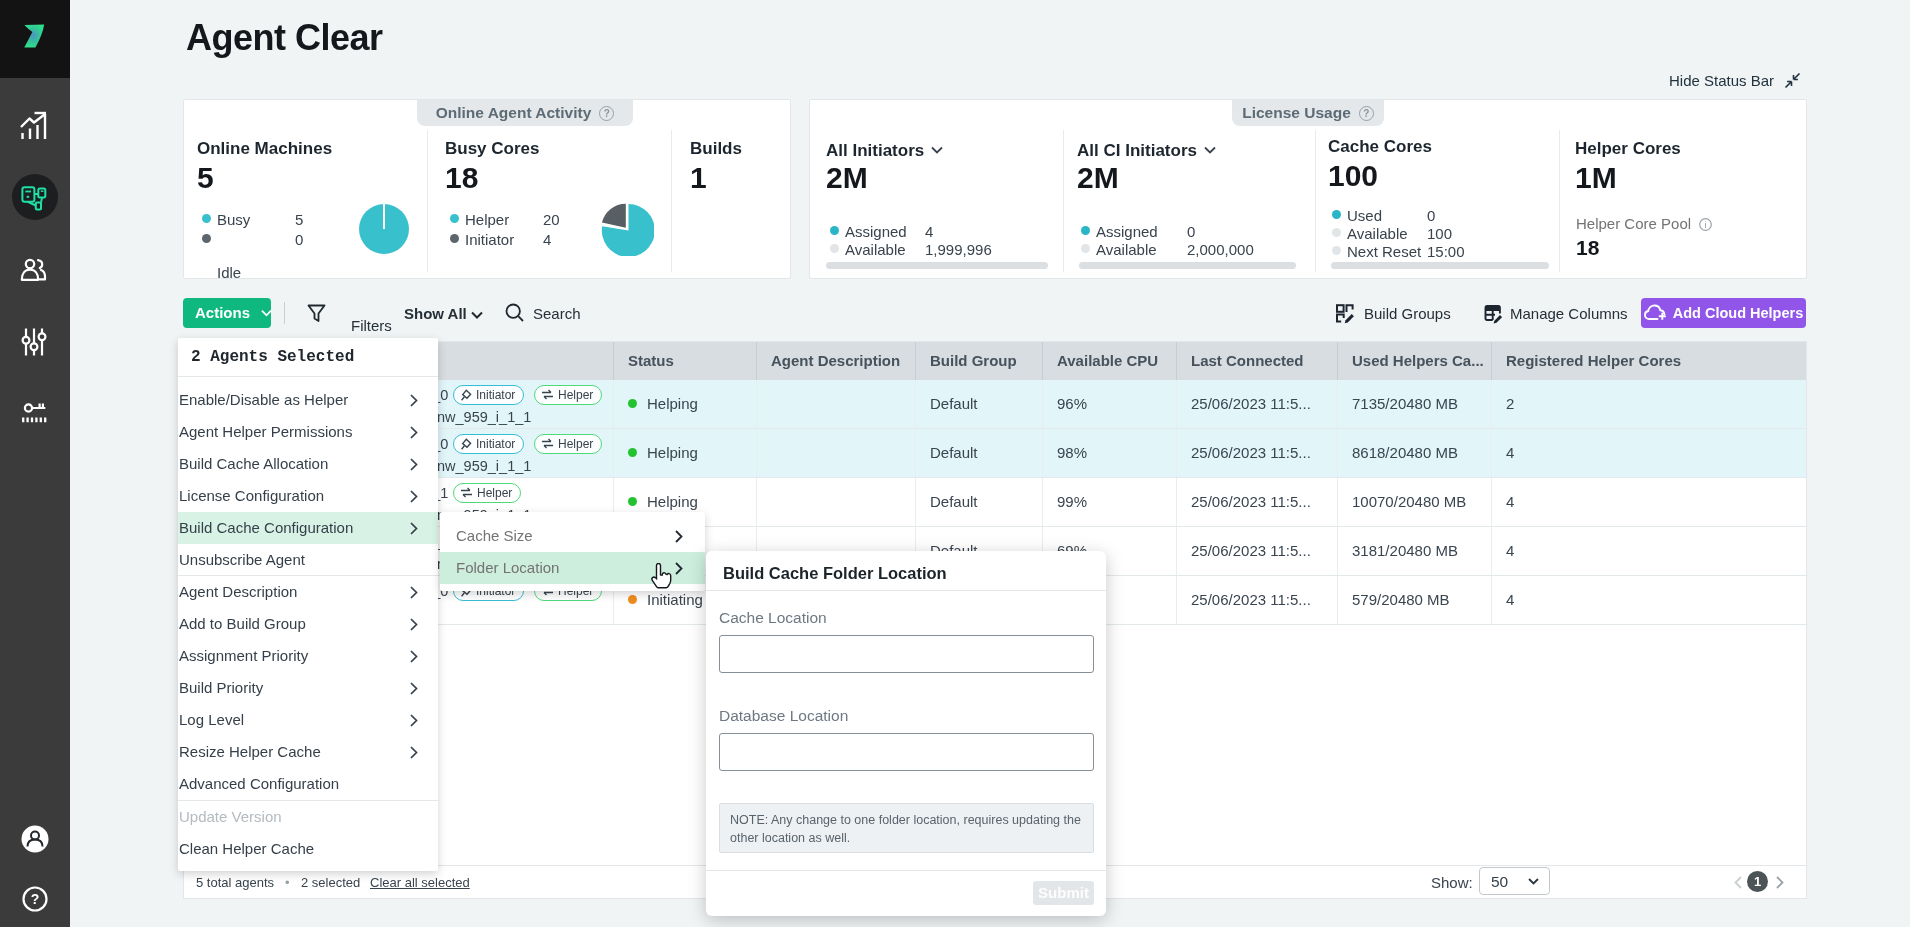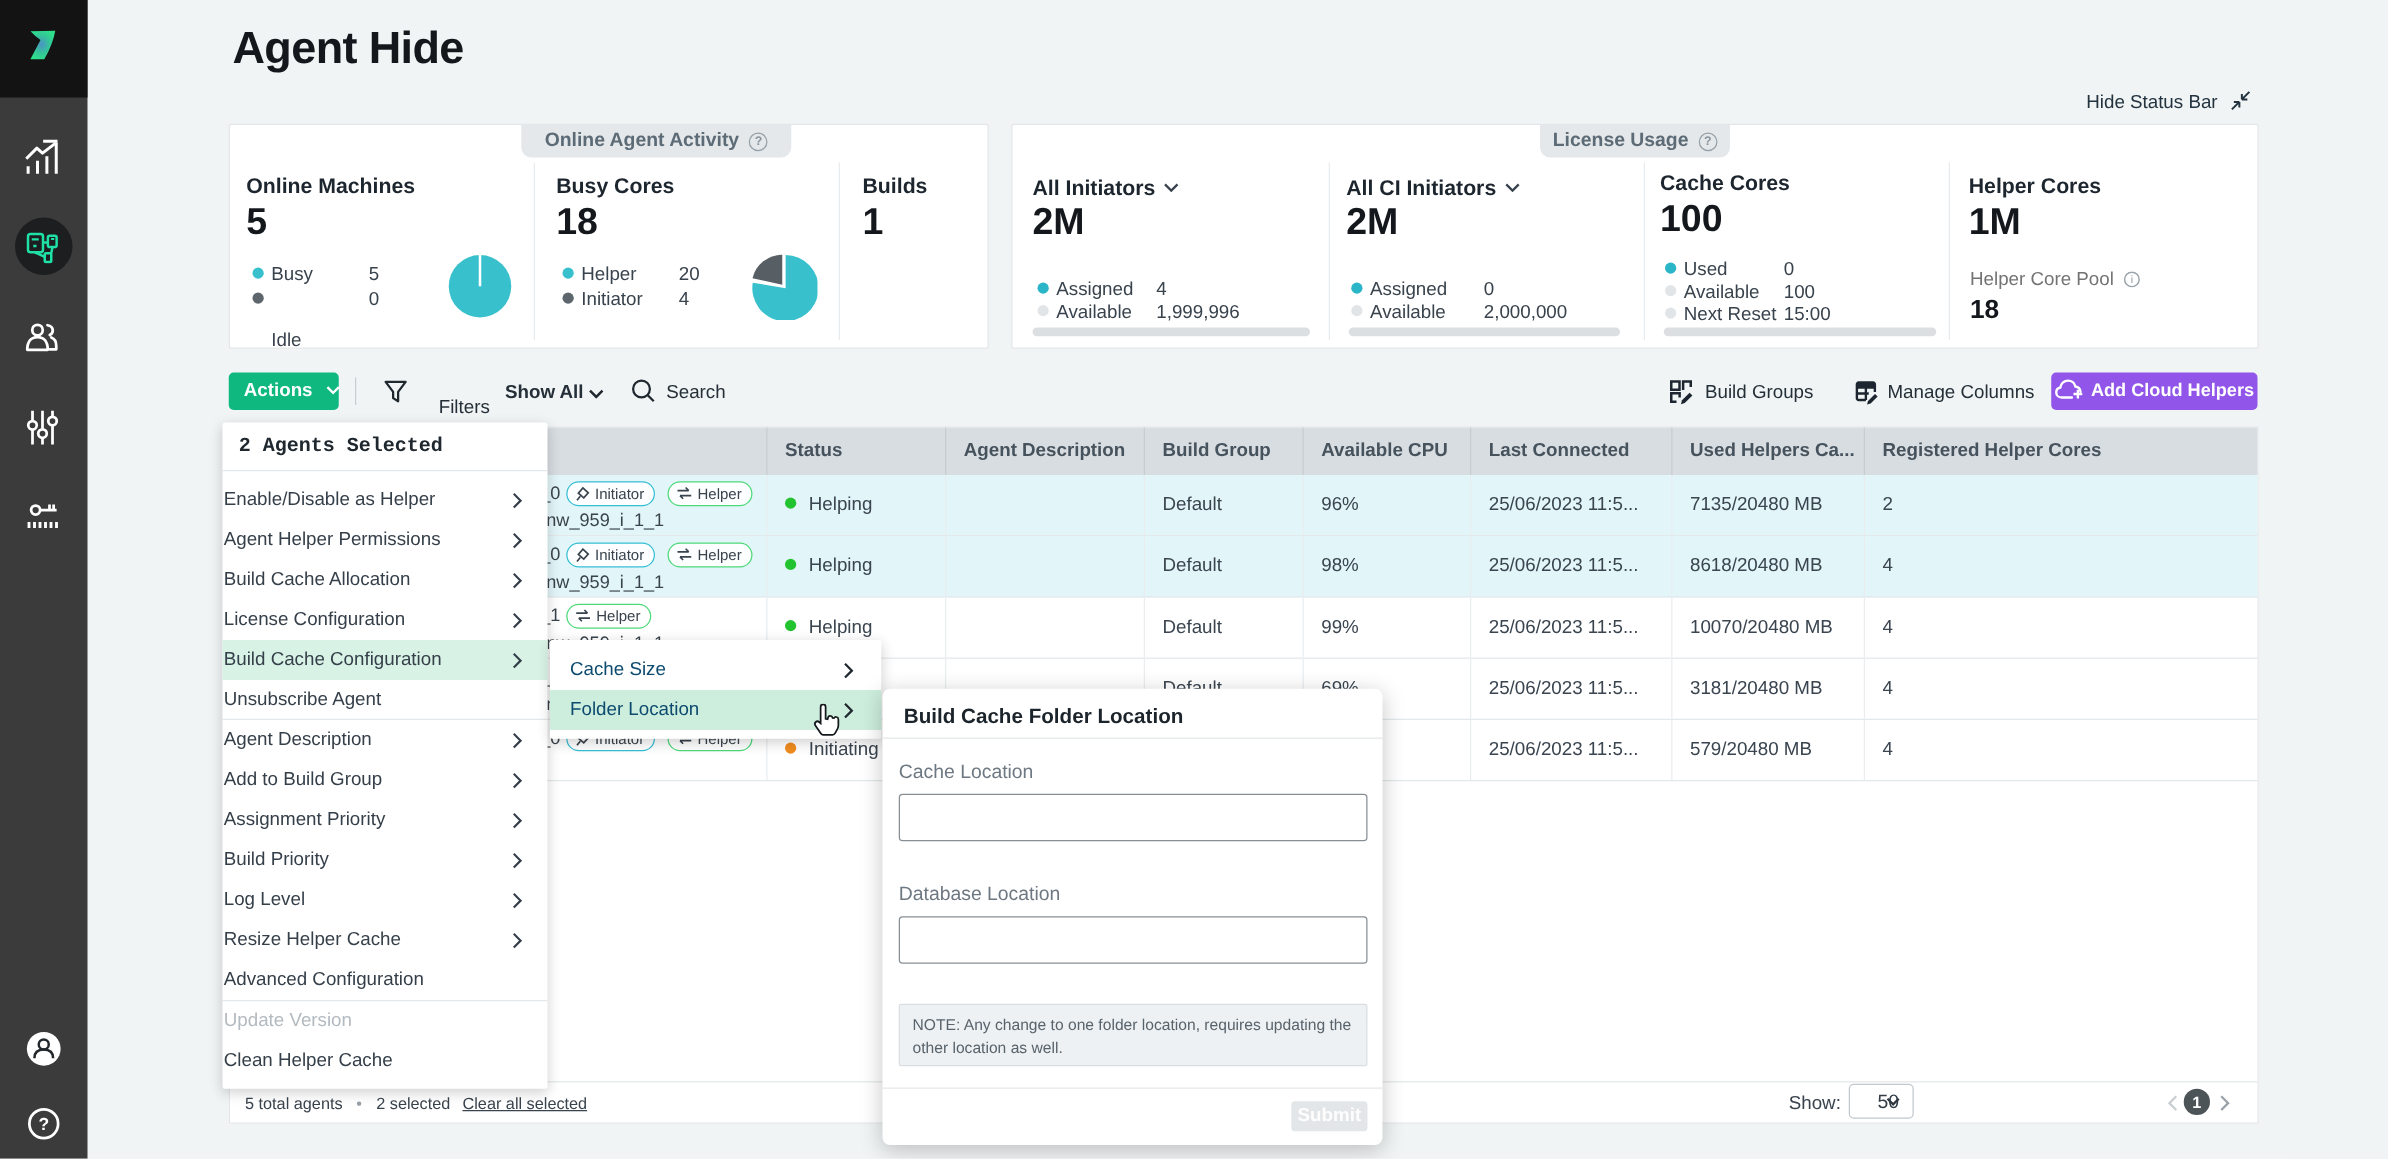--- a/index.html
+++ b/index.html
@@ -55,21 +55,21 @@
 
 #tfoot { position:absolute; left:183px; top:865px; width:1624px; height:34px; background:#fff; border:1px solid #e4e7e9; font-size:13px; color:#39434d; }
 
 
 #menu { position:absolute; left:178px; top:338px; width:260px; height:533px; background:#fff; box-shadow:0 3px 10px rgba(0,0,0,0.18); border-radius:2px; z-index:60; }
 #menuhead { position:absolute; left:0; top:0; width:260px; height:39px; border-bottom:1px solid #e4e7e9; font-size:16px; font-weight:bold; color:#20282f; line-height:38px; padding-left:13px;font-family:Liberation Mono, monospace; }
 .mitem { position:absolute; left:0; width:260px; height:32px; font-size:15px; color:#353f49; line-height:32px; padding-left:1px; }
 .mitem svg { position:absolute; right:20px; top:10px; }
 .mdiv { position:absolute; left:0; width:260px; height:1px; background:#e4e7e9; }
 #submenu { position:absolute; left:440px; top:512px; width:265px; height:79px; background:#fff; box-shadow:0 3px 10px rgba(0,0,0,0.18); border-radius:2px; z-index:61; }
-.smitem { position:absolute; left:0; width:265px; height:32px; font-size:15px; color:#0c4a6e; line-height:32px; padding-left:16px; }
+.smitem { position:absolute; left:0; width:265px; height:32px; font-size:15px; color:#737373; line-height:32px; padding-left:16px; }
 .smitem svg { position:absolute; right:22px; top:10px; }
 
 
 #modal { position:absolute; left:706px; top:551px; width:400px; height:365px; background:#fff; border-radius:6px; box-shadow:0 4px 18px rgba(0,0,0,0.22); z-index:70; }
 #modal h3 { position:absolute; left:17px; top:13px; font-size:16.5px; font-weight:bold; color:#1c242b; }
 .mlabel { position:absolute; left:13px; font-size:15.5px; color:#6e7882; }
 .minput { position:absolute; left:13px; width:375px; height:38px; border:1px solid #878f96; border-radius:3px; background:#fff; }
 #notebox { position:absolute; left:13px; top:252px; width:375px; height:50px; background:#eef1f3; border:1px solid #dadee1; border-radius:2px; font-size:12.5px; color:#59636c; padding:7px 10px; line-height:18px; }
 #submitbtn { position:absolute; left:327px; top:330px; width:61px; height:24px; background:#e3e6e8; border-radius:3px; color:#fdfdfd; font-size:15px; font-weight:bold; text-align:center; line-height:24px; }
 </style>
@@ -145,21 +145,21 @@
     <circle cx="35" cy="10.5" r="4" fill="none" stroke="#23282c" stroke-width="2"></circle>
     <path d="M27.5,21.5 C27.5,16.8 30.5,14.5 35,14.5 C39.5,14.5 42.5,16.8 42.5,21.5" fill="none" stroke="#23282c" stroke-width="2"></path>
   </svg>
 
   <svg class="navic" style="top:886px;" width="70" height="26" viewBox="0 0 70 26">
     <circle cx="35" cy="13" r="11.5" fill="none" stroke="#fff" stroke-width="2.2"></circle>
     <text x="35" y="18" font-size="14" font-weight="bold" fill="#fff" text-anchor="middle" font-family="Liberation Sans">?</text>
   </svg>
 </div>
 
-<div id="title">Agent Hide</div>
+<div id="title">Agent Clear</div>
 <div id="hidestatus">Hide Status Bar
   <svg width="17" height="17" viewBox="0 0 17 17" style="vertical-align:-3px; margin-left:6px;">
     <g stroke="#22333f" stroke-width="1.6" fill="none">
       <path d="M15.5,1.5 L9.5,7.5 M9.5,7.5 h4.4 M9.5,7.5 v-4.4"></path>
       <path d="M1.5,15.5 L7.5,9.5 M7.5,9.5 h-4.4 M7.5,9.5 v4.4"></path>
     </g>
   </svg>
 </div>
 
 <div class="card" id="card1"></div>
@@ -386,21 +386,21 @@
       <div>4</div>
   </div>
 </div>
 
 <div id="tfoot">
   <span class="abs" style="left:12px; top:9px;">5 total agents</span>
   <span class="abs" style="left:101px; top:9px; color:#98a0a6;">•</span>
   <span class="abs" style="left:117px; top:9px;">2 selected</span>
   <span class="abs" style="left:186px; top:9px; text-decoration:underline; color:#3a444e;">Clear all selected</span>
   <span class="abs" style="left:1247px; top:8px; font-size:15px;">Show:</span>
-  <span class="abs" style="left:1295px; top:1px; width:52px; height:28px; border:1px solid #c2c8cc; border-radius:4px; font-size:15.5px; line-height:27px; padding-left:22px; color:#343e48;">50
+  <span class="abs" style="left:1295px; top:1px; width:71px; height:28px; border:1px solid #c2c8cc; border-radius:4px; font-size:15.5px; line-height:27px; padding-left:11px; color:#343e48;">50
     <svg width="11" height="7" viewBox="0 0 11 7" style="position:absolute; right:10px; top:10px;">
         <path d="M1,1 L5.5,5.5 L10,1" stroke="#2d363e" stroke-width="1.8" fill="none"></path>
       </svg>
   </span>
   <svg class="abs" style="left:1550px; top:10px;" width="8" height="13" viewBox="0 0 8 13">
       <path d="M7,1 L1.5,6.5 L7,12" stroke="#c9ced2" stroke-width="1.8" fill="none"></path>
     </svg>
   <span class="abs" style="left:1563px; top:5px; width:21px; height:21px; background:#4d5458; border-radius:50%; color:#fff; font-size:13px; font-weight:bold; text-align:center; line-height:21px;">1</span>
   <svg class="abs" style="left:1592px; top:10px;" width="8" height="13" viewBox="0 0 8 13">
       <path d="M1,1 L6.5,6.5 L1,12" stroke="#9aa1a7" stroke-width="1.8" fill="none"></path>

